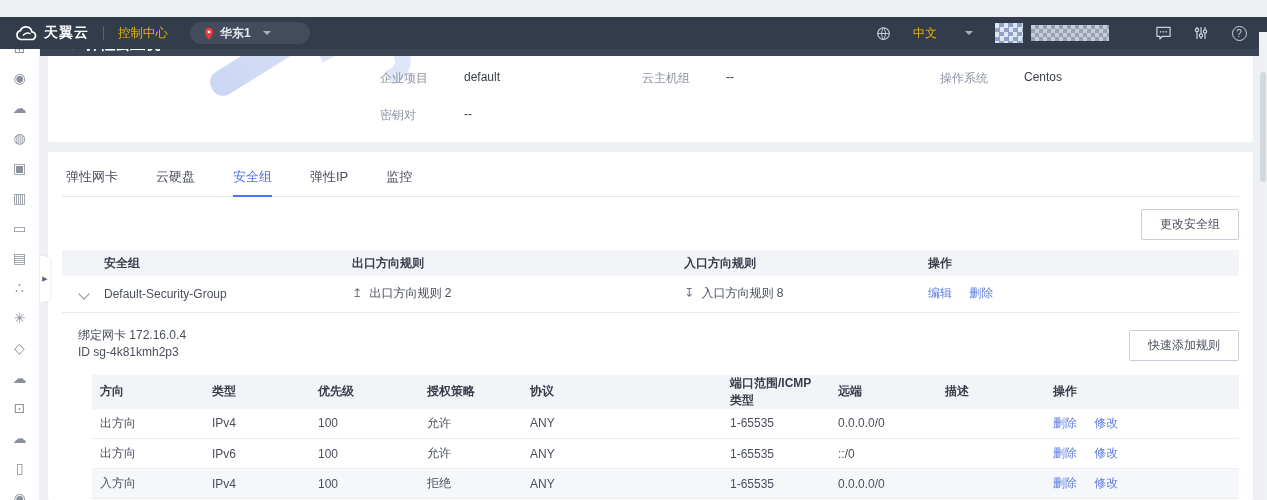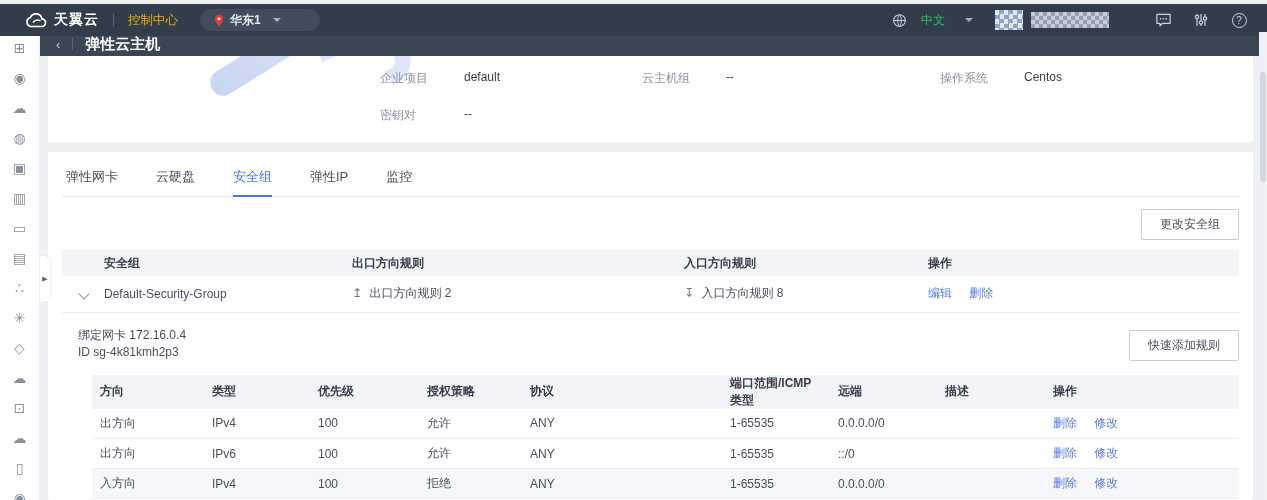--- a/index.html
+++ b/index.html
@@ -2,33 +2,33 @@
 <html><head>
 <meta charset="utf-8">
 <style>
   * { margin:0; padding:0; box-sizing:border-box; }
   html,body { width:1267px; height:500px; overflow:hidden; }
   body {
     font-family:"Liberation Sans","DejaVu Sans",sans-serif;
     font-size:12px; color:#383d49; background:#eef0f4; position:relative;
   }
   
-  .navbar { position:absolute; top:4px; left:0; width:1267px; height:32px;
+  .navbar { position:absolute; top:17px; left:0; width:1267px; height:32px;
     background:#333c4b; display:flex; align-items:center; justify-content:space-between;
-    padding:0 18px 0 24px; z-index:30; }
+    padding:0 18px 0 14px; z-index:30; }
   .nav-left, .nav-right { display:flex; align-items:center; }
   .brand { display:flex; align-items:center; color:#fff; font-size:14px; font-weight:bold; letter-spacing:1px; }
   .brand svg { margin-right:6px; }
   .nav-divider { width:1px; height:14px; background:#5a6373; margin:0 14px; }
   .nav-link { color:#eab308; font-size:12.5px; cursor:pointer; }
   .region-pill { display:flex; align-items:center; gap:6px; background:#424c5d; border-radius:12px;
     height:22px; padding:0 14px; margin-left:22px; color:#e6e9ef; cursor:pointer; font-size:12px; min-width:120px;font-weight:bold; }
   .caret { width:0; height:0; border-left:4px solid transparent; border-right:4px solid transparent;
     border-top:4px solid #aab2c0; display:inline-block; margin-left:6px; }
-  .lang { display:flex; align-items:center; gap:14px; color:#22c55e; cursor:pointer; margin-right:22px; }
+  .lang { display:flex; align-items:center; gap:22px; color:#eab308; cursor:pointer; margin-right:22px; }
   .masked-user { display:flex; align-items:center; gap:8px; margin-right:26px; }
   .mosaic-a { width:28px; height:20px; background:repeating-conic-gradient(#8ea3c6 0% 25%, #dde6f2 0% 50%); background-size:9px 9px; }
   .mosaic-b { width:78px; height:16px; background:repeating-conic-gradient(#99a1ae 0% 25%, #c7cdd7 0% 50%); background-size:8px 8px; }
   .nav-icon { display:flex; align-items:center; justify-content:center; width:20px; height:20px;
     margin-left:18px; cursor:pointer; color:#ccd2dc; }
   .help-circle { width:15px; height:15px; border:1.4px solid #ccd2dc; border-radius:50%;
     font-size:10px; display:flex; align-items:center; justify-content:center; color:#ccd2dc; }
   
   .breadcrumb-bar { position:absolute; top:32px; left:40px; width:1227px; height:24px;
     background:#3c4554; display:flex; align-items:center; padding:0 16px; z-index:20; }

